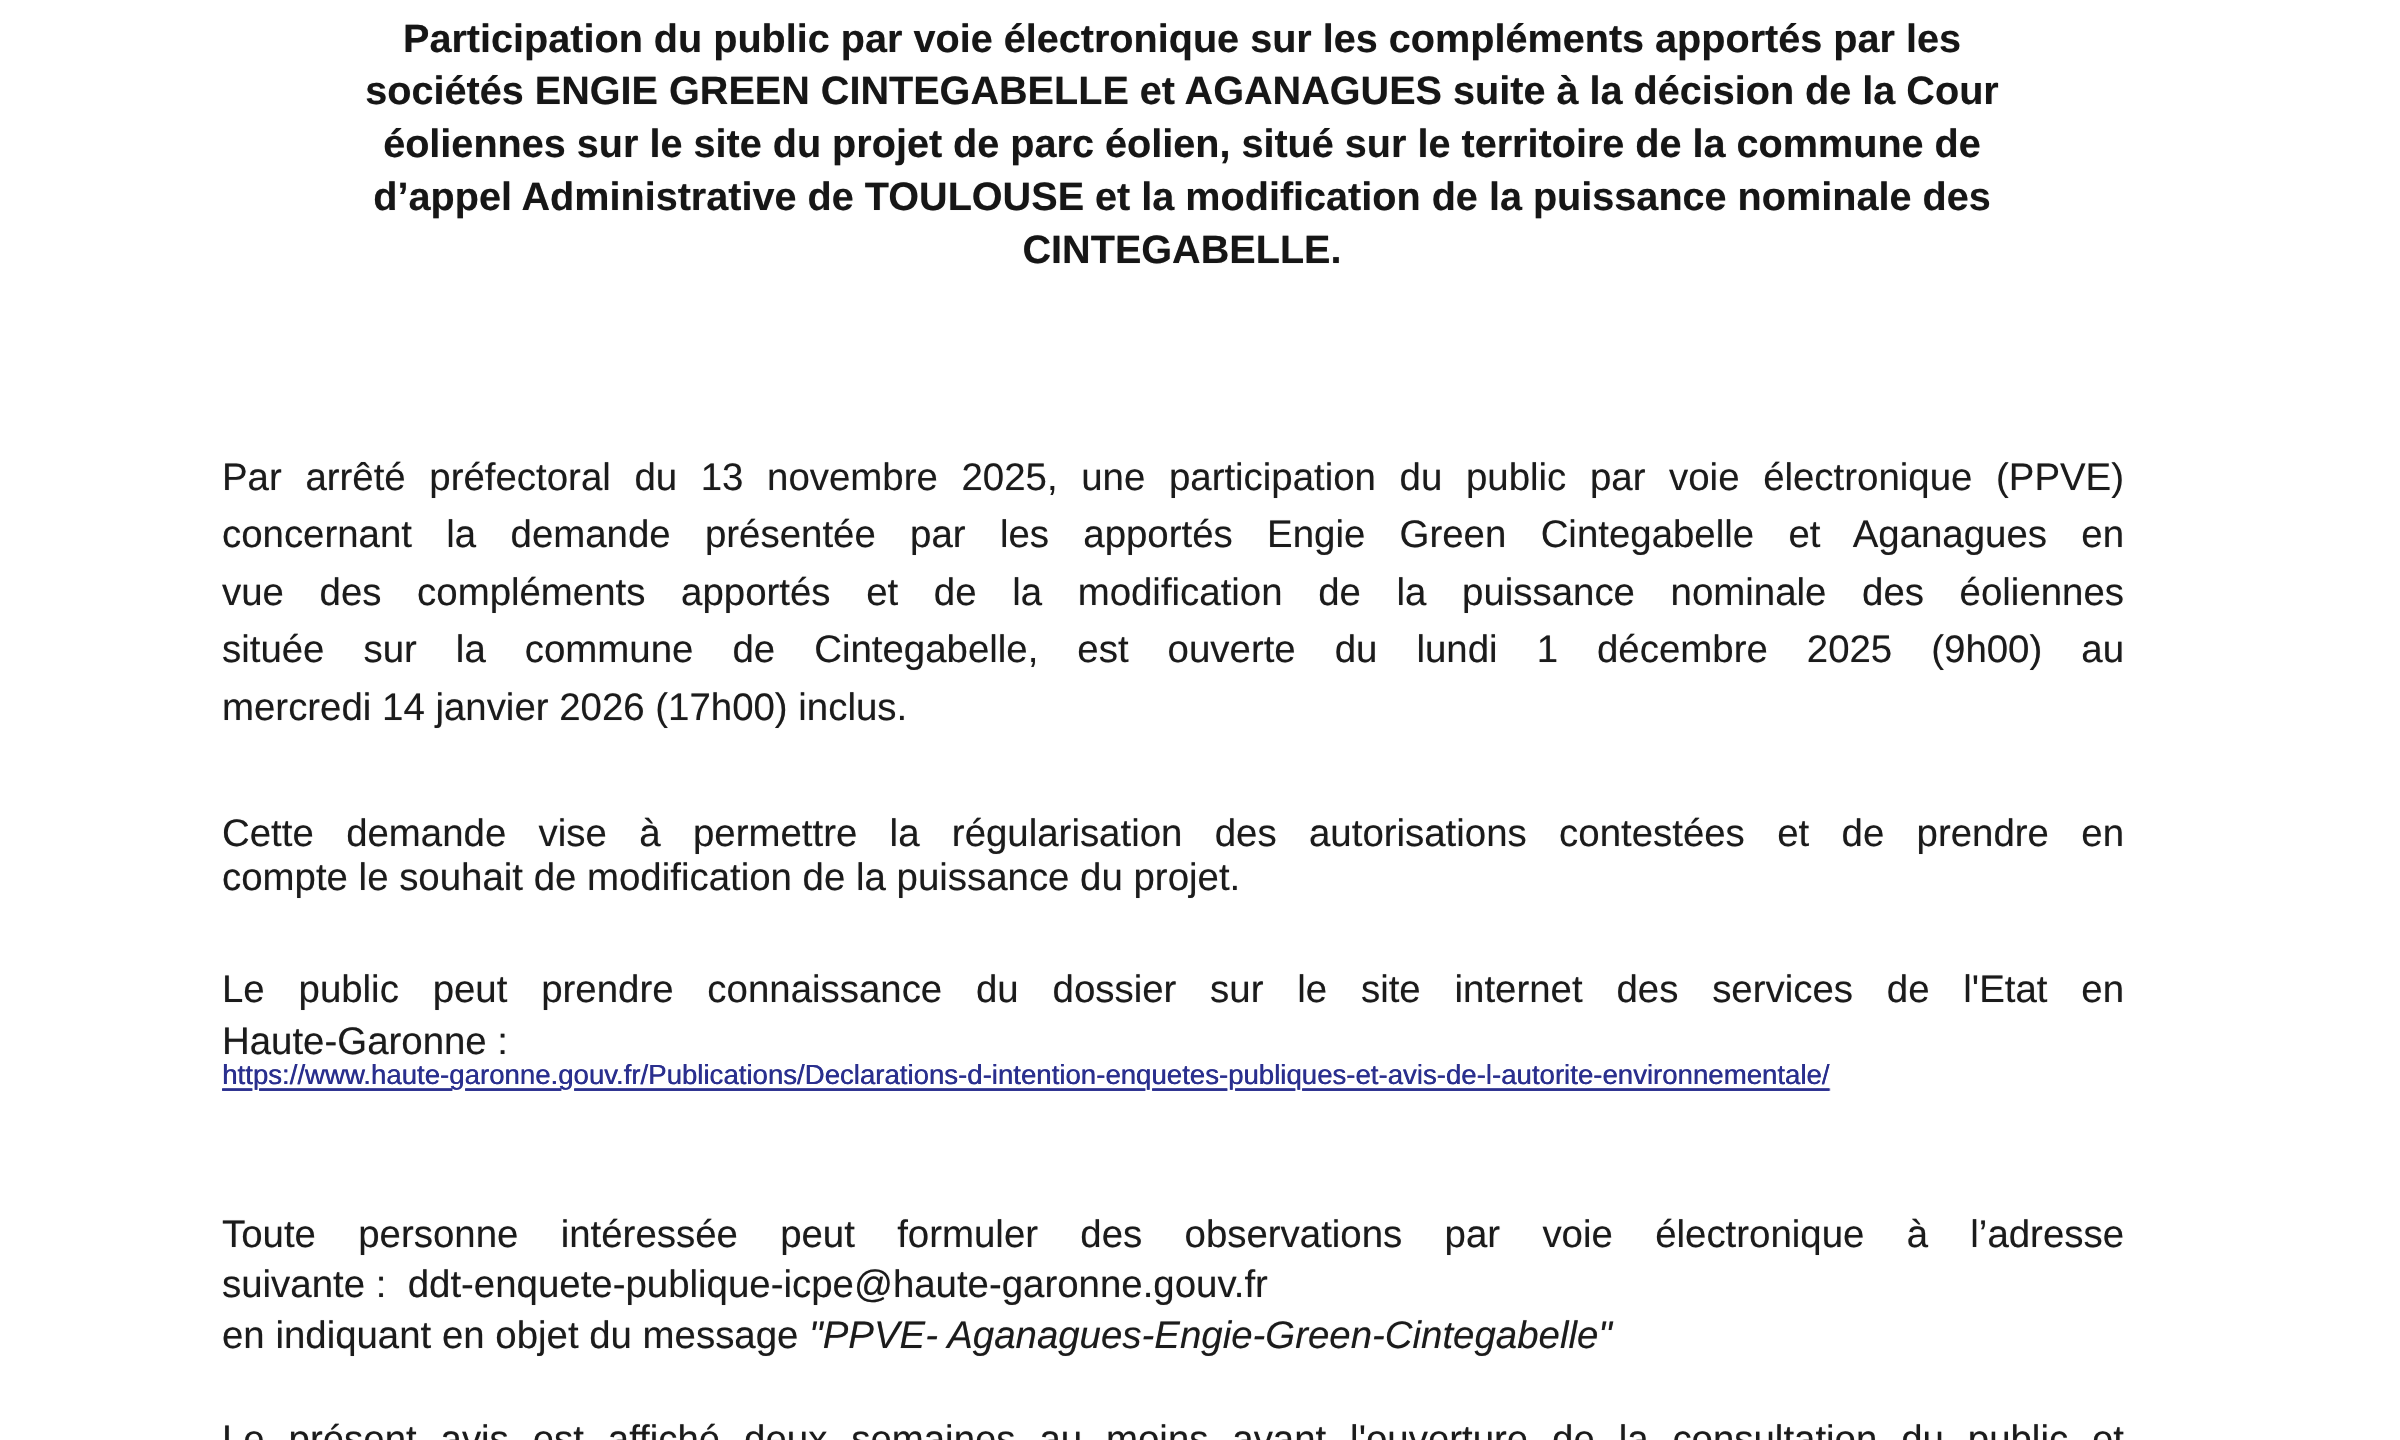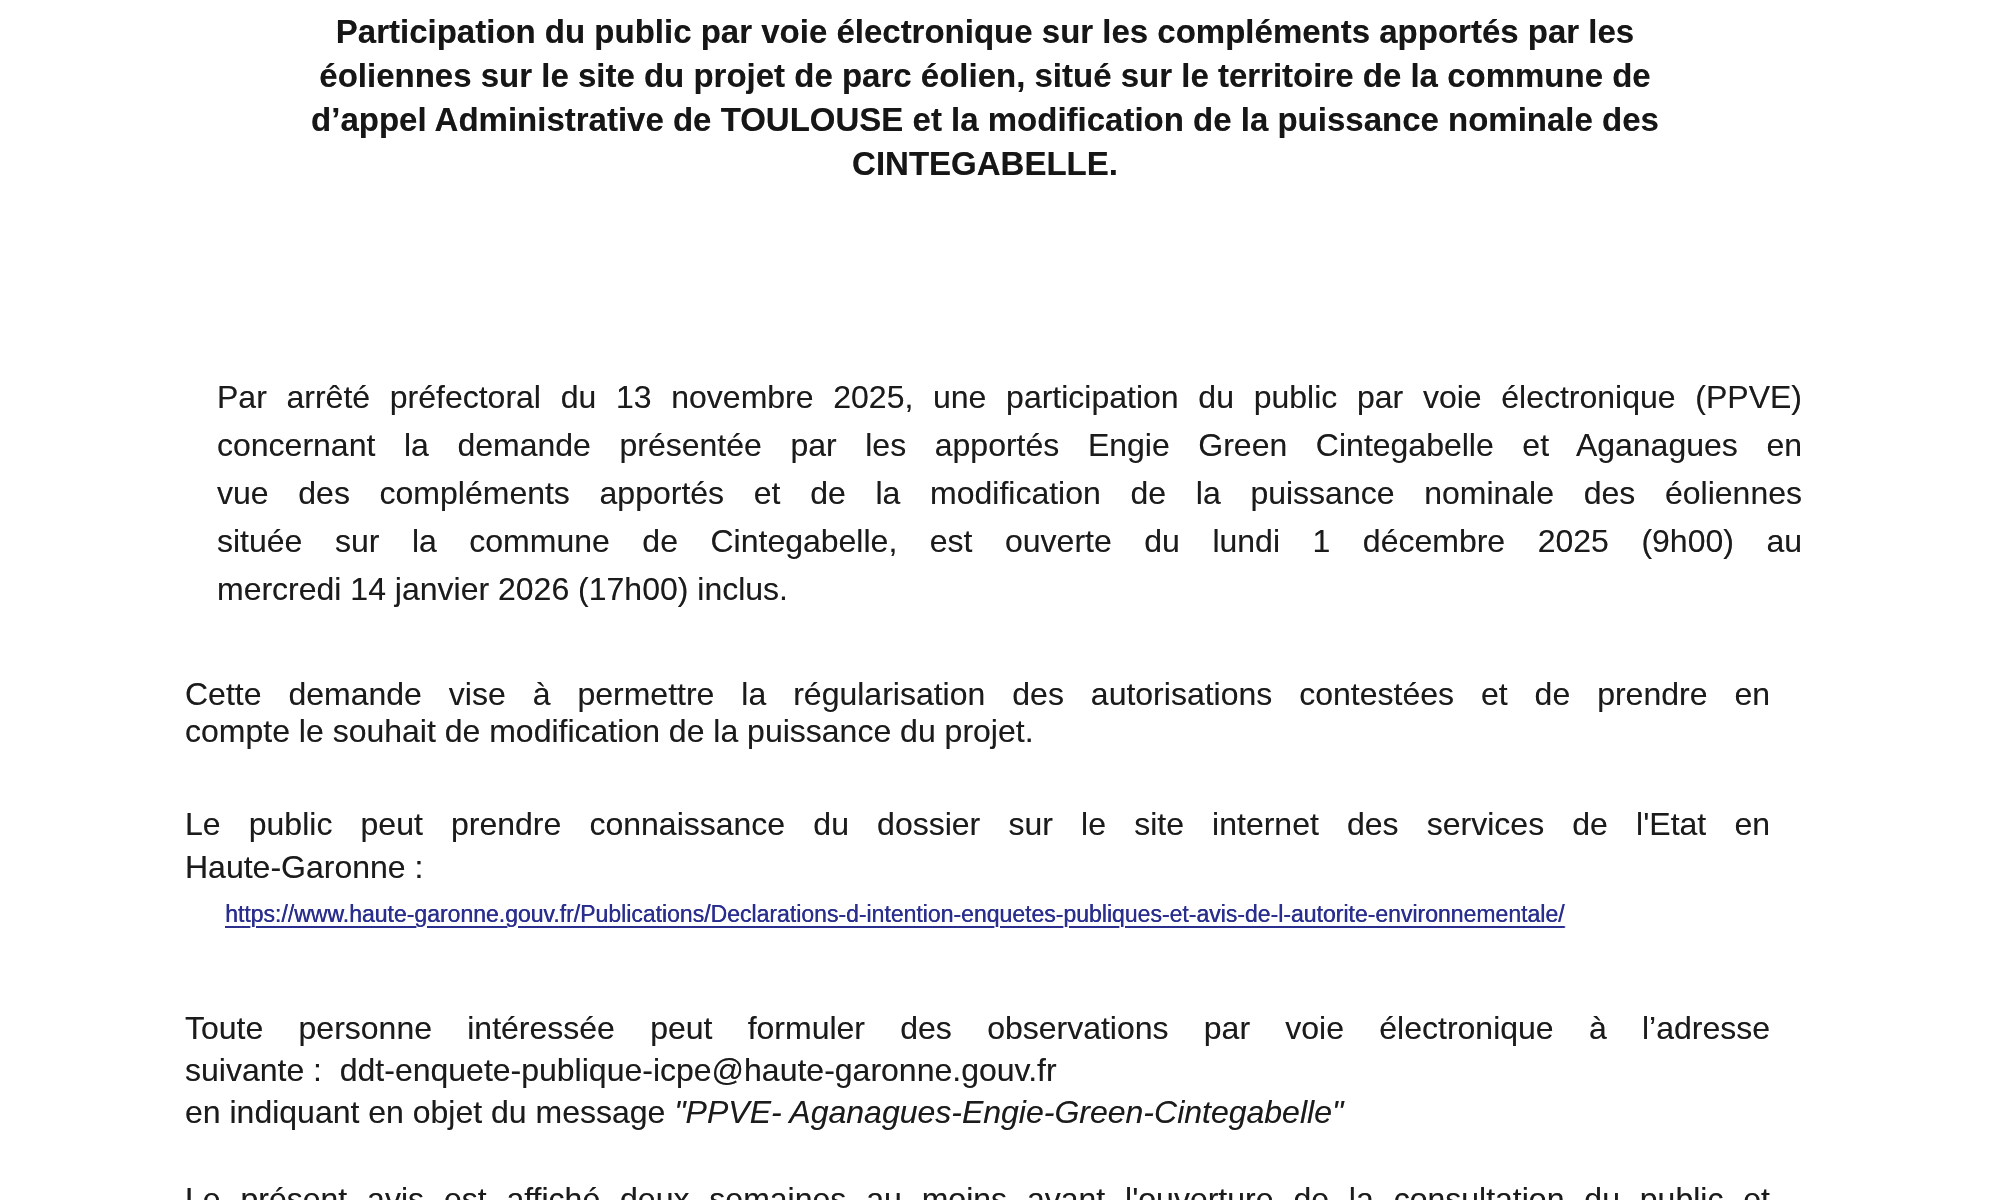--- a/index.html
+++ b/index.html
@@ -26,24 +26,24 @@
     color: #161616;
   }
   .block {
     position: absolute;
     left: 185px;
     width: 1585px;
     font-size: 32px;
   }
   .line { white-space: pre-wrap; }
   .justify { text-align: justify; text-align-last: justify; }
-  .p-opening      { top: 373px;  line-height: 48px; margin-left: 32px; }
+  .p-opening      { top: 373px;  line-height: 48px; }
   .p-purpose      { top: 676px;  line-height: 37px; }
   .p-dossier      { top: 803px;  line-height: 43px; }
-  .p-linkblock    { top: 899px;  line-height: 30px; margin-left: 40px; }
+  .p-linkblock    { top: 880px;  line-height: 30px; }
   .p-observations { top: 1007px; line-height: 42px; }
   .p-footer       { top: 1179px; line-height: 40px; }
   .doc-link {
     display: block;
     font-size: 23px;
     color: #2a2f8e;
     text-decoration: underline;
     text-decoration-thickness: 2px;
     text-underline-offset: 4px;
     text-shadow: 0.4px 0 0 currentColor;
@@ -51,20 +51,21 @@
   }
   .italic { font-style: italic; }
 </style>
 </head>
 <body>
 
 <div class="page">
 
   <div class="doc-title">
     <div class="line">Participation du public par voie électronique sur les compléments apportés par les</div>
+    <div class="line">sociétés ENGIE GREEN CINTEGABELLE et AGANAGUES suite à la décision de la Cour</div>
     <div class="line">éoliennes sur le site du projet de parc éolien, situé sur le territoire de la commune de</div>
     <div class="line">d’appel Administrative de TOULOUSE et la modification de la puissance nominale des</div>
     <div class="line">CINTEGABELLE.</div>
   </div>
 
   <div class="block p-opening">
     <div class="line justify">Par arrêté préfectoral du 13 novembre 2025, une participation du public par voie électronique (PPVE)</div>
     <div class="line justify">concernant la demande présentée par les apportés Engie Green Cintegabelle et Aganagues en</div>
     <div class="line justify">vue des compléments apportés et de la modification de la puissance nominale des éoliennes</div>
     <div class="line justify">située sur la commune de Cintegabelle, est ouverte du lundi 1 décembre 2025 (9h00) au</div>

